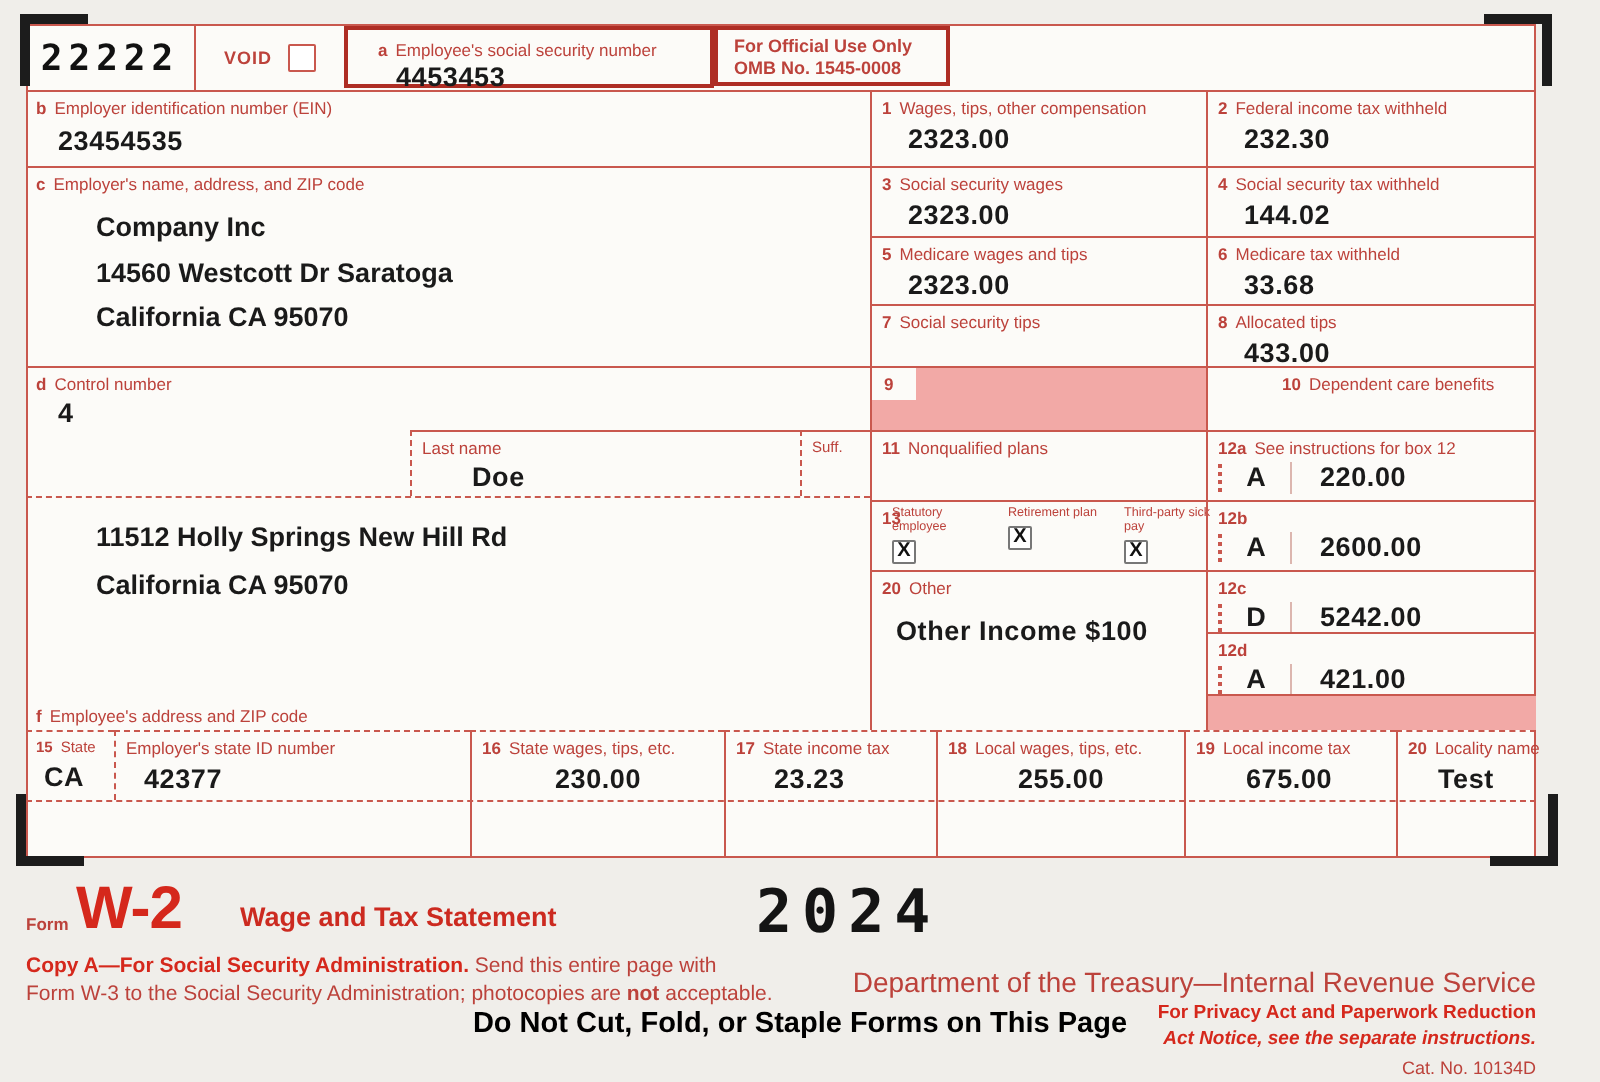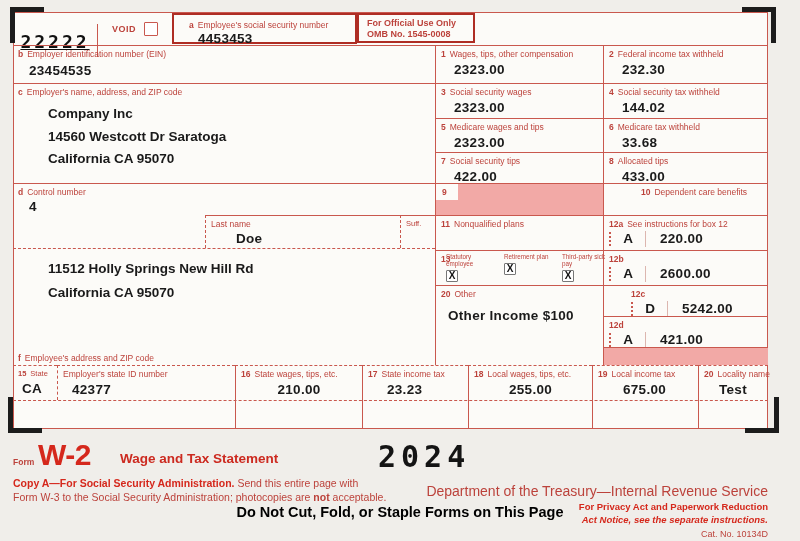--- a/index.html
+++ b/index.html
@@ -17,23 +17,23 @@
   #frame{position:absolute;left:13px;top:12px;width:755px;height:417px;border:1px solid var(--line);background:var(--formbg);}
   .cell{position:absolute;}
   .bt{border-top:1px solid var(--line);}
   .bl{border-left:1px solid var(--line);}
   .btd{border-top:1px dashed var(--line);}
   .bld{border-left:1px dashed var(--line);}
   .lbl{font-size:8.5px;color:var(--red);padding:3px 0 0 5px;white-space:nowrap;}
   .lbl b{font-weight:bold;margin-right:4px;}
   .val{font-size:13.5px;font-weight:600;color:var(--ink);letter-spacing:.3px;}
   
-  #c-code{left:13px;top:24px;width:85px;height:33px;border-right:1px solid var(--line);
+  #c-code{left:13px;top:12px;width:85px;height:33px;border-right:1px solid var(--line);
           text-align:center;padding-top:7px;font-family:"DejaVu Sans Mono",monospace;
-          font-size:18px;font-weight:bold;letter-spacing:3px;color:#111;text-decoration:underline;}
+          font-size:18px;font-weight:bold;letter-spacing:3px;color:#111;}
   #c-void{left:98px;top:12px;width:74px;height:33px;display:flex;align-items:center;justify-content:center;gap:8px;}
   #c-void .vlabel{font-size:9px;font-weight:bold;color:var(--red);letter-spacing:.5px;}
   .chk{width:14px;height:14px;border:1.5px solid var(--line);background:#fff;border-radius:1px;
        display:flex;align-items:center;justify-content:center;font-size:11px;font-weight:bold;color:#111;}
   #c-ssn{left:172px;top:13px;width:185px;height:31px;border:2px solid #ae2d24;padding:2px 0 0 10px;}
   #c-ssn .val{margin:1px 0 0 14px;}
   #c-official{left:357px;top:13px;width:118px;height:30px;border:2px solid #ae2d24;padding:3px 8px;}
   #c-official div{font-size:9px;font-weight:bold;color:var(--red);line-height:11px;white-space:nowrap;}
   
   #c-ein{left:13px;top:45px;width:422px;height:38px;}
@@ -64,21 +64,21 @@
   #c-b9{left:435px;top:183px;width:168px;height:32px;background:var(--pink);}
   #c-b9 .chip{position:absolute;left:0;top:0;width:22px;height:16px;background:var(--formbg);
               font-size:8.5px;font-weight:bold;color:var(--red);padding:3px 0 0 6px;}
   #c-b10{left:603px;top:183px;width:165px;height:32px;padding-left:32px;}
   #c-b11{left:435px;top:215px;width:168px;height:35px;}
   #c-b12a{left:603px;top:215px;width:165px;height:35px;}
   #c-b13{left:435px;top:250px;width:168px;height:35px;}
   #c-b12b{left:603px;top:250px;width:165px;height:35px;}
   #c-b14{left:435px;top:285px;width:168px;height:80px;}
   #c-b14 .val{margin:9px 0 0 12px;}
-  #c-b12c{left:603px;top:285px;width:165px;height:31px;padding-left:22px;}
+  #c-b12c{left:603px;top:285px;width:165px;height:31px;}
   #c-b12d{left:603px;top:316px;width:165px;height:31px;}
   #c-pinkstrip{left:603px;top:347px;width:165px;height:18px;background:var(--pink);}
   
   .coderow{display:flex;align-items:center;margin-top:1px;height:17px;}
   .dotbar{width:0;height:14px;border-left:2px dotted var(--line);margin-left:5px;}
   .code{width:34px;text-align:center;font-size:13.5px;font-weight:600;color:var(--ink);}
   .cdiv{width:0;height:16px;border-left:1px solid #dcb6af;}
   .amt{margin-left:14px;font-size:13.5px;font-weight:600;color:var(--ink);letter-spacing:.3px;}
   
   .opt{position:absolute;top:3px;width:54px;}
@@ -203,21 +203,20 @@
   <div class="cell bt bl" id="c-b5">
     <div class="lbl"><b>5</b><span>Medicare wages and tips</span></div>
     <div class="val nval">2323.00</div>
   </div>
   <div class="cell bt bl" id="c-b6">
     <div class="lbl"><b>6</b><span>Medicare tax withheld</span></div>
     <div class="val nval">33.68</div>
   </div>
   <div class="cell bt bl" id="c-b7">
     <div class="lbl"><b>7</b><span>Social security tips</span></div>
-    <div class="val nval">422.00</div>
   </div>
   <div class="cell bt bl" id="c-b8">
     <div class="lbl"><b>8</b><span>Allocated tips</span></div>
     <div class="val nval">433.00</div>
   </div>
   <div class="cell bt bl" id="c-b9">
     <div class="chip">9</div>
   </div>
   <div class="cell bt bl" id="c-b10">
     <div class="lbl"><b>10</b><span>Dependent care benefits</span></div>
@@ -285,21 +284,21 @@
   <div class="cell btd" id="c-15">
     <div class="lbl" style="font-size:7.5px;"><b>15</b><span>State</span></div>
     <div class="val">CA</div>
   </div>
   <div class="cell btd bld" id="c-sid">
     <div class="lbl">Employer's state ID number</div>
     <div class="val">42377</div>
   </div>
   <div class="cell btd bl" id="c-16">
     <div class="lbl"><b>16</b><span>State wages, tips, etc.</span></div>
-    <div class="val">210.00</div>
+    <div class="val">230.00</div>
   </div>
   <div class="cell btd bl" id="c-17">
     <div class="lbl"><b>17</b><span>State income tax</span></div>
     <div class="val">23.23</div>
   </div>
   <div class="cell btd bl" id="c-18">
     <div class="lbl"><b>18</b><span>Local wages, tips, etc.</span></div>
     <div class="val">255.00</div>
   </div>
   <div class="cell btd bl" id="c-19">

